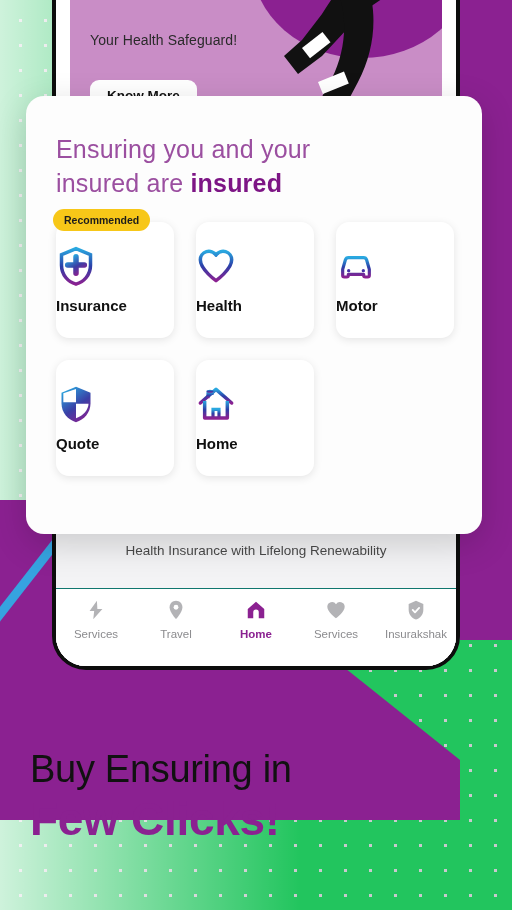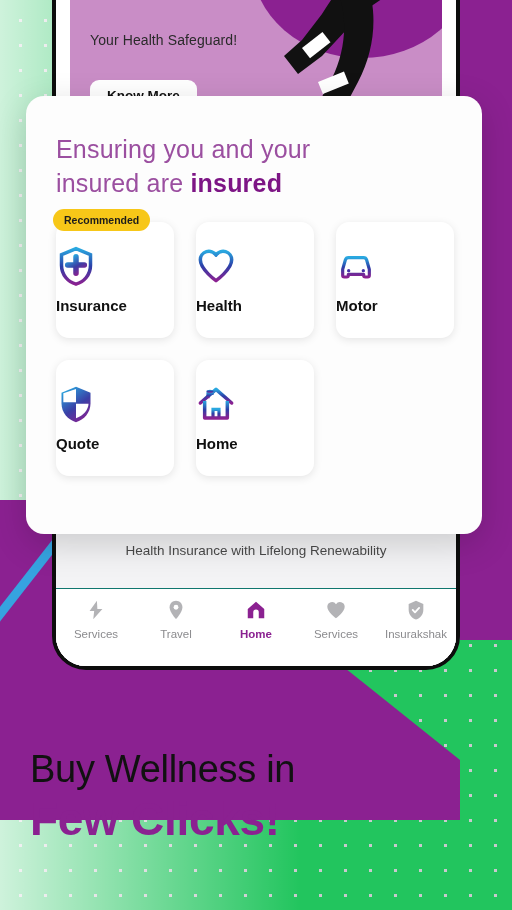--- a/index.html
+++ b/index.html
@@ -339,17 +339,17 @@
           <ellipse cx="8.4" cy="4.3" rx="2.1" ry=".9" fill="url(#bp)"></ellipse>
         </svg>
         <span class="tlabel">Home</span>
       </div>
 
 
     </div>
   </div>
 
   <div class="headline">
-    <div class="l1">Buy Wellness in</div>
+    <div class="l1">Buy Ensuring in</div>
     <div class="l2">Few Clicks!</div>
   </div>
 
 </div>
 
 </body></html>

